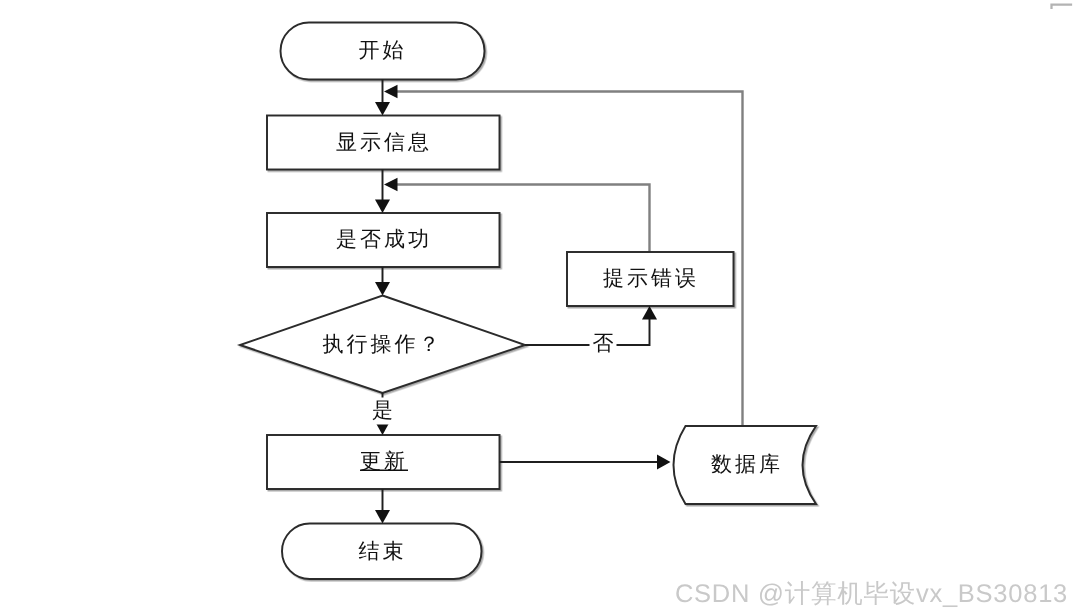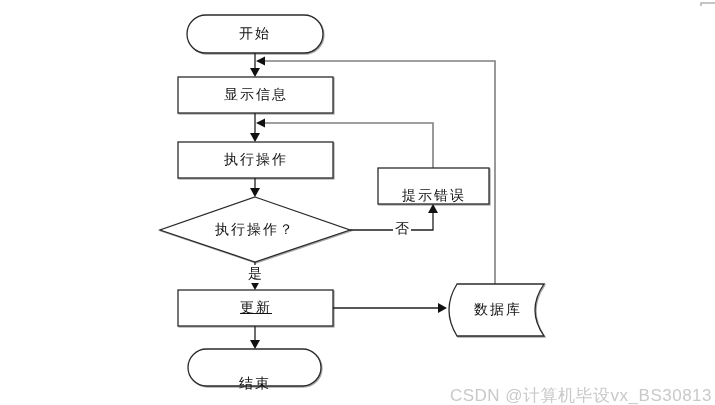--- a/index.html
+++ b/index.html
@@ -64,25 +64,25 @@
     <polygon class="arrow" points="433,204 428,213 438,213"></polygon>
     <polygon class="arrow" points="447,308 438,303 438,313"></polygon>
     <polygon class="arrow" points="256,61 265,56.5 265,65.5"></polygon>
     <polygon class="arrow" points="256,123 265,118.5 265,127.5"></polygon>
 
     <path class="artifact" d="M701,6 V3 H715"></path>
   </svg>
 
   <div class="node-label" style="left:255px;top:34px;font-family:Liberation Serif, serif;">开始</div>
   <div class="node-label" style="left:256px;top:95px;text-align:right;">显示信息</div>
-  <div class="node-label" style="left:256px;top:160px;">执行操作</div>
+  <div class="node-label" style="left:256px;top:160px;">是否成功</div>
   <div class="node-label" style="left:255px;top:230px;">执行操作？</div>
-  <div class="node-label" style="left:434px;top:196px;">提示错误</div>
+  <div class="node-label" style="left:434px;top:186px;">提示错误</div>
   <div class="node-label" style="left:256px;top:308px;text-decoration:underline;">更新</div>
   <div class="node-label" style="left:498px;top:310px;font-family:Liberation Mono, monospace;">数据库</div>
-  <div class="node-label" style="left:255px;top:384px;">结束</div>
+  <div class="node-label" style="left:255px;top:368px;">结束</div>
 
   <div class="edge-label" style="left:402px;top:229px;">否</div>
   <div class="edge-label" style="left:255px;top:274px;">是</div>
 
   <div class="watermark">CSDN @计算机毕设vx_BS30813</div>
 
 </div>
 
 </body></html>

